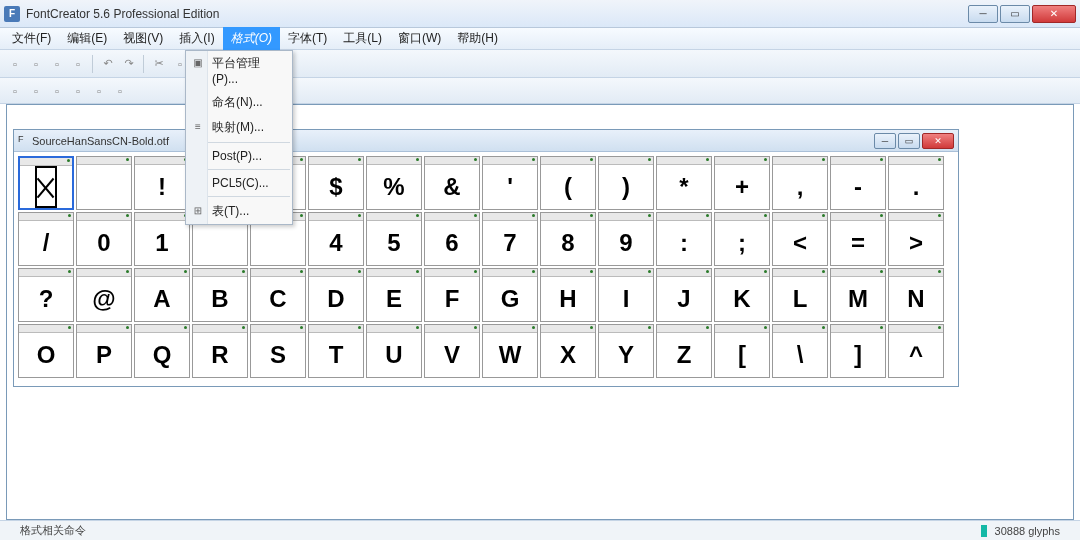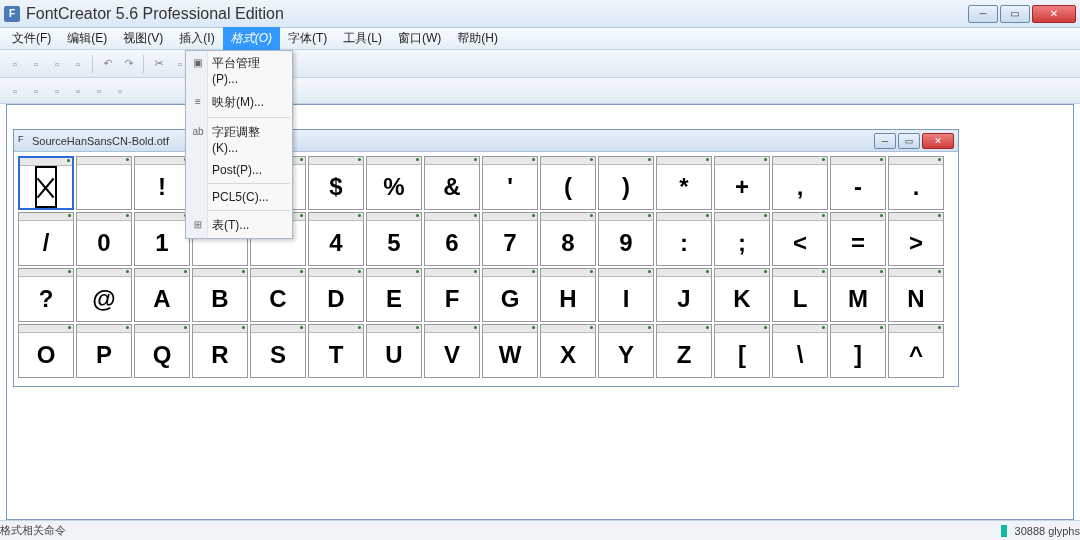--- a/index.html
+++ b/index.html
@@ -1,20 +1,20 @@
 <!DOCTYPE html>
 <html><head>
 <meta charset="utf-8">
 <style>
 * { margin: 0; padding: 0; box-sizing: border-box; font-family: "Segoe UI", Tahoma, sans-serif; }
 body { background: #fff; width: 1080px; height: 540px; overflow: hidden; position: relative; }
 
 .titlebar { height: 28px; background: linear-gradient(#f0f4fa,#dbe8f8); display: flex; align-items: center; padding: 0 4px; border-bottom: 1px solid #b8c8db; }
 .titlebar .app-icon { width: 16px; height: 16px; background: #4a7ab8; margin-right: 6px; border-radius: 2px; display:flex;align-items:center;justify-content:center;color:#fff;font-size:10px;font-weight:bold;}
-.titlebar .title { font-size: 16px; color: #333; flex: 1; }
+.titlebar .title { font-size: 12px; color: #333; flex: 1; }
 .win-btns { display: flex; gap: 2px; margin-left: auto; }
 .win-btn { width: 30px; height: 18px; border: 1px solid #6b8aa8; background: linear-gradient(#eaf2fb,#c8dbef); border-radius: 2px; display:flex;align-items:center;justify-content:center; font-size:10px; color:#333;}
 .win-btn.close { background: linear-gradient(#f08080,#d03a3a); color:#fff; border-color:#a02828; width:44px;}
 
 .menubar { height: 22px; background: linear-gradient(#f7fbff,#e5eef8); border-bottom: 1px solid #c5d4e5; display:flex; padding: 0 4px; font-size: 12px; align-items: center; }
 .menu-item { padding: 3px 8px; cursor: default; color:#222;}
 .menu-item.active { background: #3399ff; color: #fff; font-style: italic; }
 
 .toolbar { height: 28px; background: linear-gradient(#f4f8fc,#e2ebf5); border-bottom: 1px solid #c5d4e5; display:flex; align-items:center; padding: 2px 6px; gap:3px;}
 .tb-btn { width: 18px; height: 18px; border: 1px solid transparent; display:flex;align-items:center;justify-content:center; font-size:11px; color:#888; border-radius:2px;}
@@ -39,21 +39,21 @@
 .glyph-ch.notdef::before{transform:rotate(50deg);}
 .glyph-ch.notdef::after{transform:rotate(-50deg);}
 
 .dropdown { position: absolute; top: 50px; left: 185px; width: 108px; background: #f8f8f8; border: 1px solid #aab8c8; box-shadow: 2px 2px 4px rgba(0,0,0,0.2); font-size: 12px; z-index: 100;}
 .dropdown-item { padding: 4px 10px 4px 26px; position:relative; color:#222;}
 .dropdown-item.hl { border: 1px solid #c0392b; margin:-1px;}
 .dropdown-sep { height:1px; background:#d0d8e0; margin: 2px 2px;}
 .dropdown-item .dd-icon { position:absolute; left:5px; top:4px; width:14px; height:14px; font-size:10px; display:flex;align-items:center;justify-content:center;color:#666;}
 .dropdown-left { position:absolute; left:0; top:0; bottom:0; width:22px; background:#eef2f6; border-right:1px solid #dde4eb;}
 
-.statusbar { position:absolute; bottom:0; left:0; right:0; height:20px; background:#f0f4f8; border-top:1px solid #c5d4e5; display:flex; align-items:center; font-size:11px; color:#444; padding:0 0;}
+.statusbar { position:absolute; bottom:0; left:0; right:0; height:20px; background:#f0f4f8; border-top:1px solid #c5d4e5; display:flex; align-items:center; font-size:11px; color:#444; padding:0 20px;}
 .statusbar .st-right { margin-left:auto; border-left:6px solid #14b8a6; padding-left:8px;}
 </style>
 </head>
 <body>
 
 <div class="titlebar">
   <div class="app-icon">F</div>
   <div class="title">FontCreator 5.6 Professional Edition</div>
   <div class="win-btns">
     <div class="win-btn">─</div>
@@ -367,23 +367,23 @@
             <div class="glyph-ch">^</div>
           </div>
         </div>
     </div>
   </div>
 </div>
 
 <div class="dropdown" id="dropdown">
   <div class="dropdown-left"></div>
 <div class="dropdown-item"><span class="dd-icon">▣</span><span>平台管理(P)...</span></div>
+    <div class="dropdown-item"><span>命名(N)...</span></div>
     <div class="dropdown-item"><span class="dd-icon">≡</span><span>映射(M)...</span></div>
     <div class="dropdown-sep"></div>
-    <div class="dropdown-item"><span class="dd-icon">ab</span><span>字距调整(K)...</span></div>
     <div class="dropdown-item"><span>Post(P)...</span></div>
     <div class="dropdown-sep"></div>
     <div class="dropdown-item"><span>PCL5(C)...</span></div>
     <div class="dropdown-sep"></div>
     <div class="dropdown-item"><span class="dd-icon">⊞</span><span>表(T)...</span></div>
   </div>
 
 <div class="statusbar">
   <span>格式相关命令</span>
   <span class="st-right">30888 glyphs</span>

